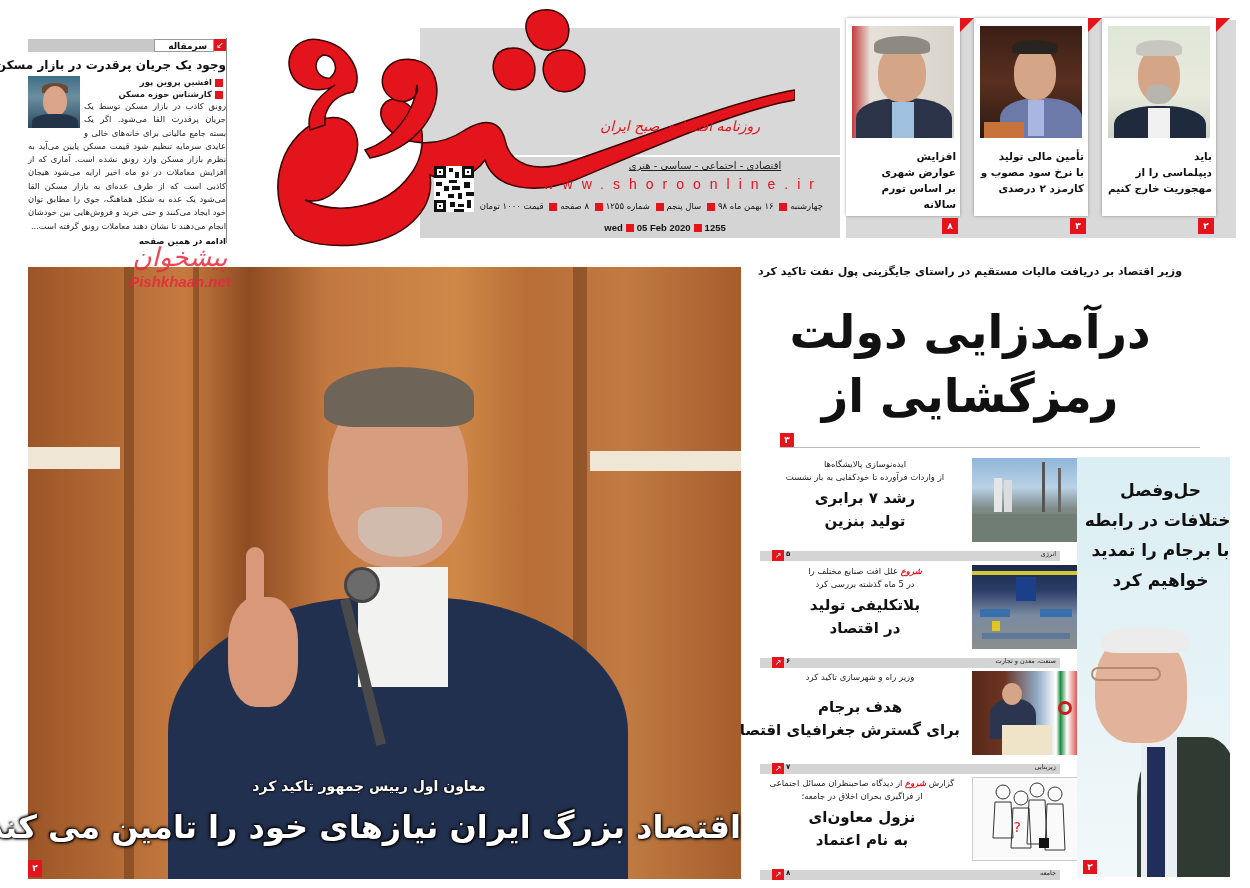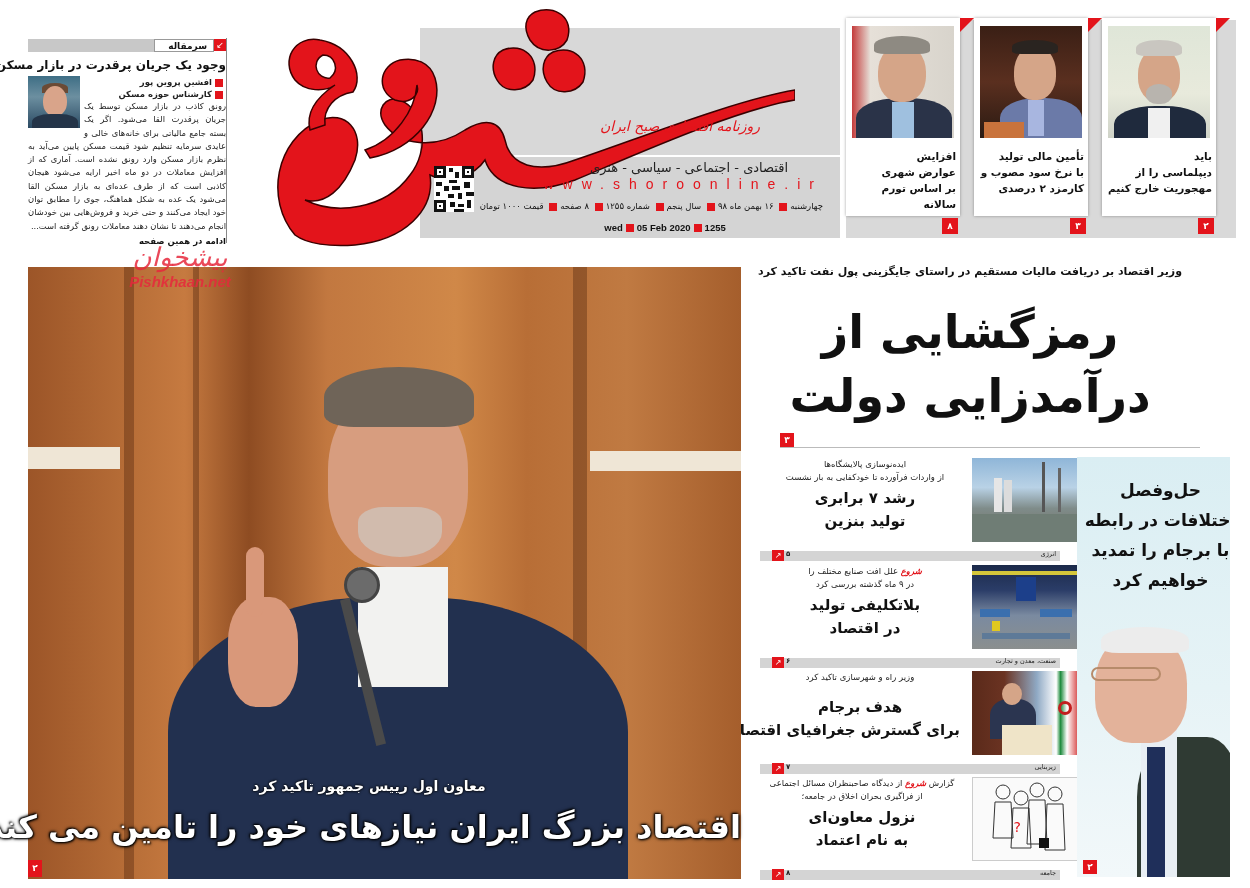--- a/index.html
+++ b/index.html
@@ -20,21 +20,21 @@
   .ed-photo .suit { position: absolute; left: 4px; top: 38px; width: 46px; height: 20px; border-radius: 40% 40% 0 0; background: #243448; }
   .ed-author { font-size: 8.5px; font-weight: bold; line-height: 12px; padding-left: 16px; }
   .ed-more { font-size: 8.5px; font-weight: bold; margin-top: 3px; }
   .ed-divider { position: absolute; left: 226px; top: 38px; width: 1px; height: 205px; background: #888; }
 
   
   .masthead-band { position: absolute; left: 420px; top: 28px; width: 420px; height: 207px; background: #d8d8d8; }
   .masthead-lower { position: absolute; left: 420px; top: 155px; width: 420px; height: 83px; background: #d4d4d4; border-top: 2px solid #fff; }
   .logo { position: absolute; left: 235px; top: 0px; width: 560px; height: 250px; }
   .tagline { position: absolute; left: 600px; top: 118px; width: 222px; text-align: left; color: #e3141b; font-family: "DejaVu Serif", serif; font-style: italic; font-size: 14px; direction: rtl; }
-  .categories { position: absolute; left: 590px; top: 160px; width: 230px; text-align: left; direction: rtl; font-size: 13px; color: #222; }
+  .categories { position: absolute; left: 590px; top: 160px; width: 230px; text-align: center; direction: rtl; font-size: 10px; color: #222; text-decoration: underline; }
   .website { position: absolute; left: 488px; top: 176px; width: 335px; text-align: right; color: #e3141b; font-family: "Liberation Sans", sans-serif; font-size: 14px; letter-spacing: 9px; }
   .issue-line { position: absolute; left: 490px; top: 201px; width: 333px; text-align: right; direction: rtl; font-size: 8.5px; color: #111; white-space: nowrap; }
   .issue-line-en { position: absolute; left: 600px; top: 222px; width: 130px; text-align: center; font-size: 9.5px; font-weight: bold; font-family: "Liberation Sans", sans-serif; }
   .qr-wrap { position: absolute; left: 434px; top: 166px; width: 40px; height: 46px; background: #fff; overflow: hidden; }
   .qr-wrap .mod { position: absolute; background: #111; }
 
   
   .teaser-band { position: absolute; left: 846px; top: 20px; width: 390px; height: 218px; background: #d9d9d9; }
   .teaser { position: absolute; top: 18px; width: 114px; height: 198px; background: #fff; box-shadow: 0 0 3px rgba(0,0,0,0.35); direction: rtl; }
   .teaser .corner { position: absolute; right: -14px; top: 0; width: 0; height: 0; border-left: 14px solid #e3141b; border-bottom: 14px solid transparent; }
@@ -222,22 +222,22 @@
   <div class="caption">
     <div>افزایش</div>
     <div>عوارض شهری</div>
     <div>بر اساس تورم سالانه</div>
   </div>
   <div class="page-num">۸</div>
 </div>
 
 <div class="lead-kicker">وزیر اقتصاد بر دریافت مالیات مستقیم در راستای جایگزینی پول نفت تاکید کرد</div>
 <div class="lead-head">
+  <div>درآمدزایی دولت</div>
   <div>رمزگشایی از</div>
-  <div>درآمدزایی دولت</div>
 </div>
 <div class="lead-num">۳</div>
 <div class="lead-rule"></div>
 
 <div class="news-item" style="top:458px;height:86px;">
   <div class="news-img" style="width:108px;height:84px;background:linear-gradient(180deg,#8fb6d8 0%,#b9d2e6 35%,#7f8c8a 60%,#6f6a5e 100%);">
     <div style="position:absolute;left:22px;top:20px;width:8px;height:34px;background:#e6e6e6;"></div>
     <div style="position:absolute;left:32px;top:22px;width:8px;height:32px;background:#dcdcdc;"></div>
     <div style="position:absolute;left:70px;top:4px;width:3px;height:50px;background:#555;"></div>
     <div style="position:absolute;left:86px;top:10px;width:3px;height:44px;background:#666;"></div>
@@ -262,21 +262,21 @@
   <div class="news-img" style="width:108px;height:84px;background:linear-gradient(180deg,#1b2a4a 0%,#2b3d68 30%,#7a8aa0 60%,#8b8f8e 100%);">
     <div style="position:absolute;left:0;top:6px;width:108px;height:4px;background:#d4c63a;"></div>
     <div style="position:absolute;left:44px;top:12px;width:20px;height:24px;background:#1c3f8a;"></div>
     <div style="position:absolute;left:8px;top:44px;width:30px;height:8px;background:#3a6fae;"></div>
     <div style="position:absolute;left:68px;top:44px;width:32px;height:8px;background:#3a6fae;"></div>
     <div style="position:absolute;left:20px;top:56px;width:8px;height:10px;background:#e0c820;"></div>
     <div style="position:absolute;left:10px;top:68px;width:88px;height:6px;background:#5e7a98;"></div>
   </div>
   <div class="news-text">
     <div class="news-kicker"><span class="brand-inline">شروع</span> <span>علل افت صنایع مختلف را</span></div>
-    <div class="news-kicker">در ۹ ماه گذشته بررسی کرد</div>
+    <div class="news-kicker">در 5 ماه گذشته بررسی کرد</div>
     <div class="news-head">
       <div>بلاتکلیفی تولید</div>
       <div>در اقتصاد</div>
     </div>
   </div>
 </div>
 <div class="section-bar" style="top:658px;">
   <span class="sec-label">صنعت، معدن و تجارت</span>
   <span class="sec-page">۶</span>
   <span class="sec-arrow">↗</span>

